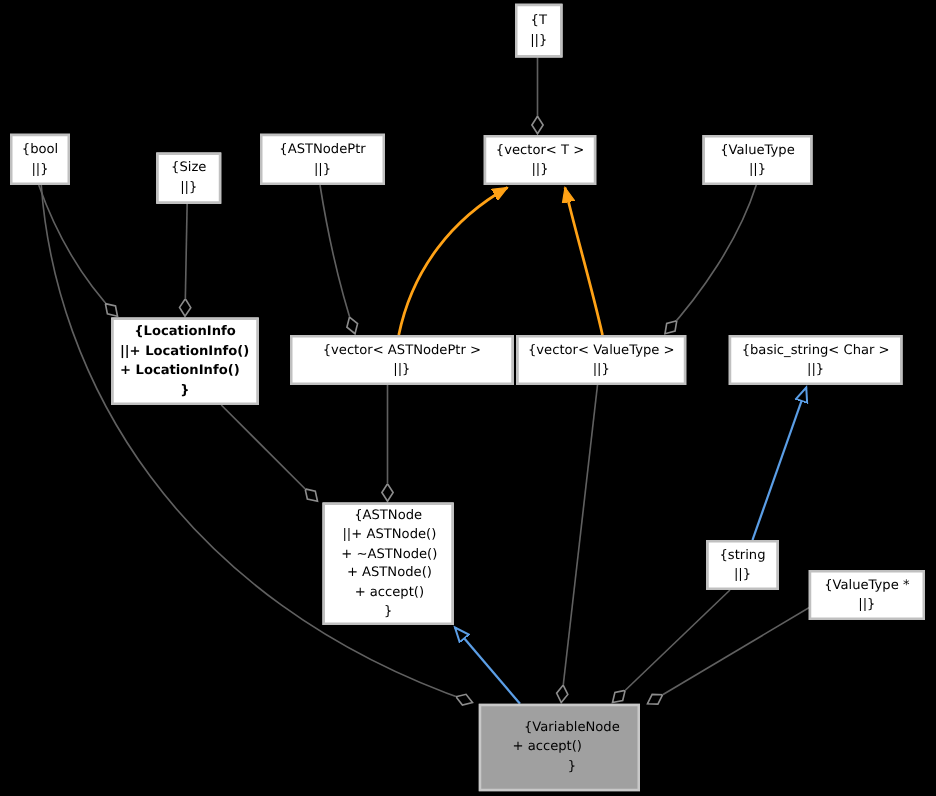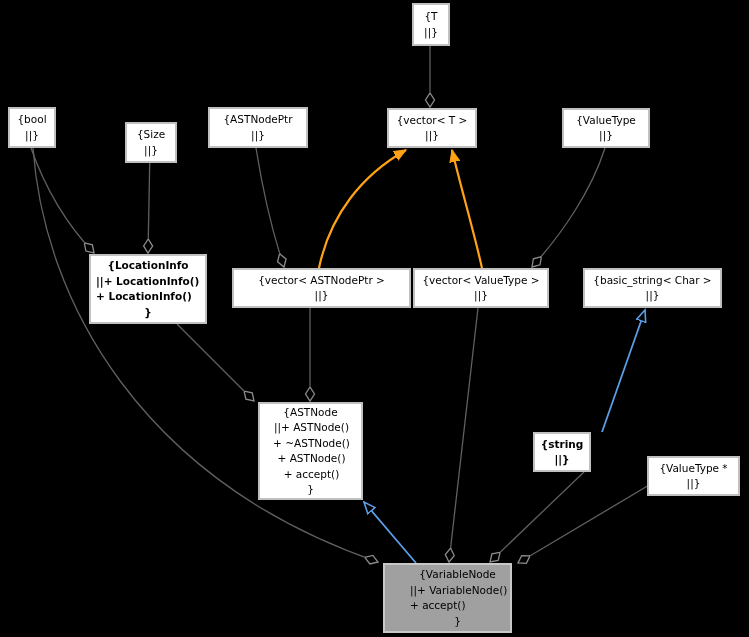--- a/index.html
+++ b/index.html
@@ -26,21 +26,21 @@
   #n-bool{left:8px;top:107px;width:48px;height:41px;}
   #n-Size{left:125px;top:107px;width:52px;height:41px;margin-top:15px;}
   #n-ASTNodePtr{left:208px;top:107px;width:100px;height:41px;}
   #n-vectorT{left:387px;top:108px;width:90px;height:40px;}
   #n-ValueType{left:562px;top:108px;width:88px;height:40px;}
   #n-LocationInfo{left:89px;top:254px;width:118px;height:70px;font-weight:bold;}
   #n-vectorASTNodePtr{left:232px;top:268px;width:179px;height:40px;}
   #n-vectorValueType{left:413px;top:268px;width:136px;height:40px;}
   #n-basicString{left:583px;top:268px;width:139px;height:40px;}
   #n-ASTNode{left:258px;top:402px;width:105px;height:98px;align-items:center;}
-  #n-string{left:533px;top:432px;width:58px;height:40px;font-weight:bold;}
+  #n-string{left:565px;top:432px;width:58px;height:40px;}
   #n-ValueTypePtr{left:647px;top:432px;width:93px;height:40px;margin-top:24px;}
   #n-VariableNode{left:383px;top:563px;width:129px;height:70px;
                   background:var(--selected-fill);border-color:var(--selected-border);padding-left:20px;}
 </style>
 </head>
 <body>
 
 <div class="canvas">
 
   <svg class="edges" width="749" height="637">
@@ -141,18 +141,17 @@
     <div class="ln">||}</div>
   </div>
 
   <div class="node" id="n-ValueTypePtr">
     <div class="ln">{ValueType *</div>
     <div class="ln">||}</div>
   </div>
 
   <div class="node" id="n-VariableNode">
     <div class="ln">{VariableNode</div>
-    <div class="ln left">||+ VariableNode()</div>
     <div class="ln left">+ accept()</div>
     <div class="ln">}</div>
   </div>
 
 </div>
 
 </body></html>

